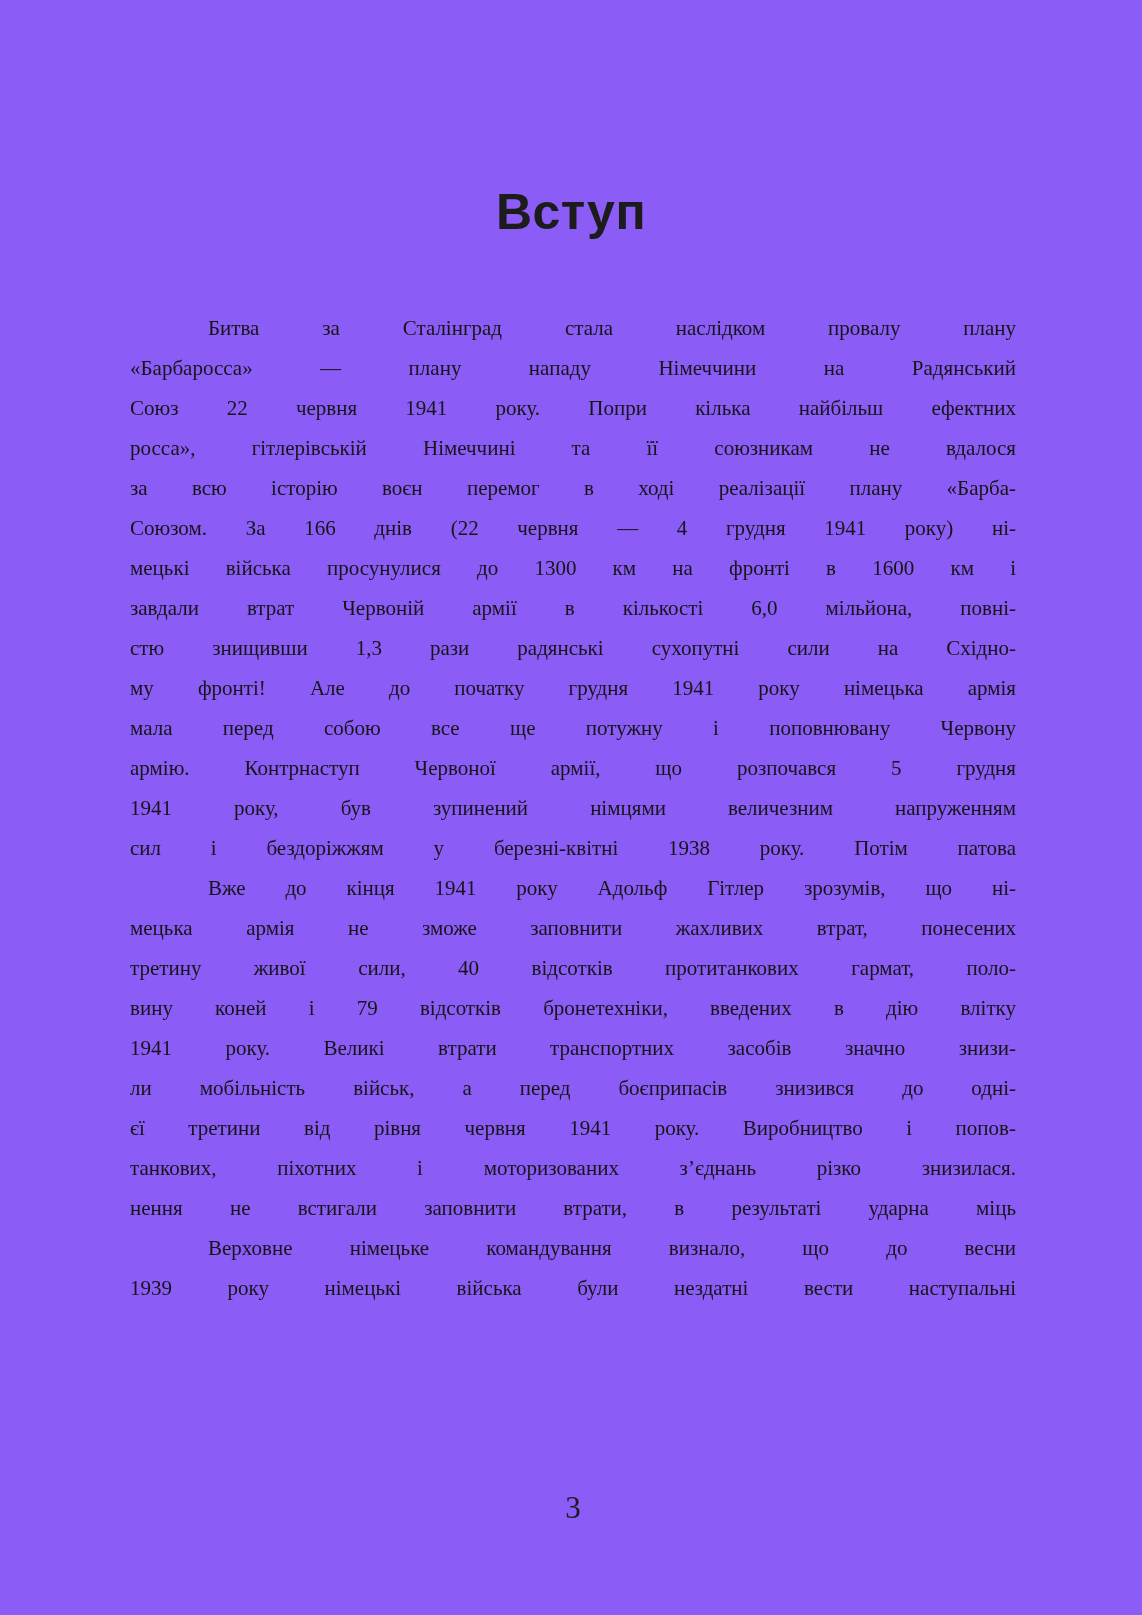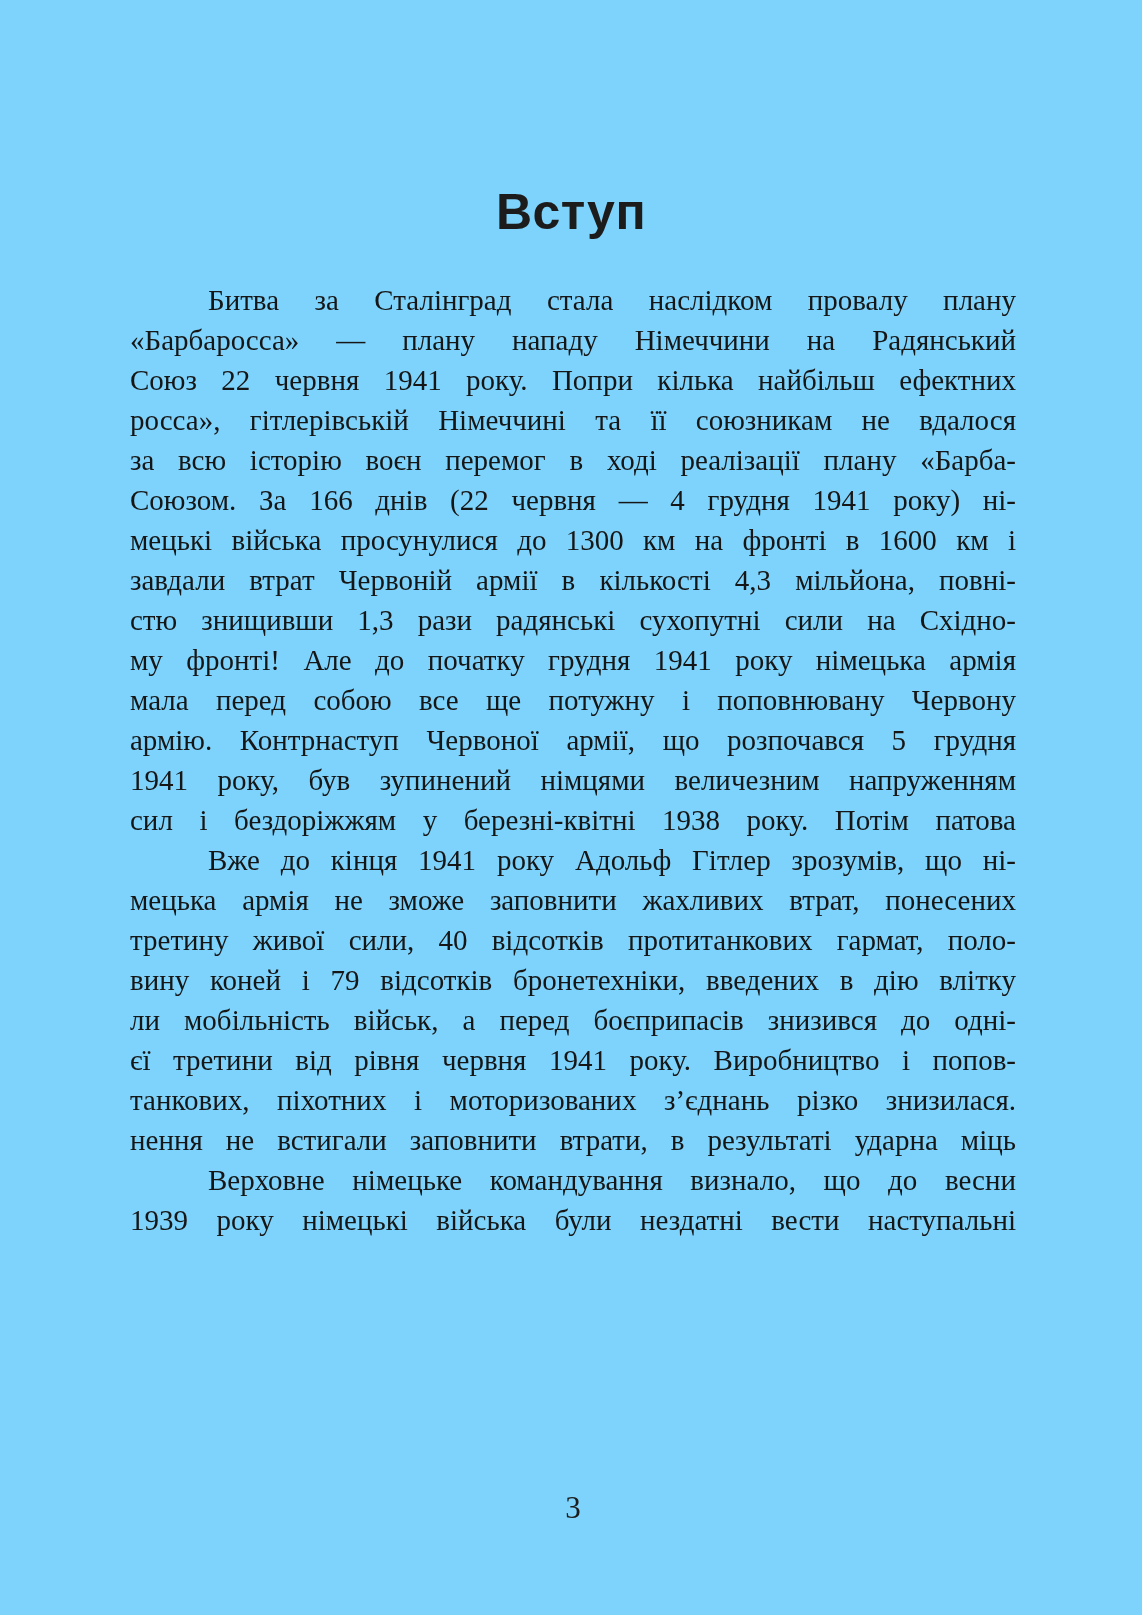--- a/index.html
+++ b/index.html
@@ -8,42 +8,42 @@
     height: 1615px;
     background: #ffffff;
     font-family: "Liberation Serif", serif;
     color: #161616;
     position: relative;
     overflow: hidden;
   }
   .page {
     position: absolute;
     inset: 0;
-    background: #7dd3fc;
+    background: #8b5cf6;
   }
   .chapter-title {
     position: absolute;
     top: 184px;
     left: 0;
     width: 1142px;
     margin: 0;
     text-align: center;
     font-family: "Liberation Sans", sans-serif;
     font-weight: bold;
     font-size: 50px;
     line-height: 56px;
     color: #1c1c1c;
     letter-spacing: 0.5px;
   }
   .text-body {
     position: absolute;
-    top: 280px;
+    top: 308px;
     left: 130px;
     width: 886px;
-    font-size: 29px;
+    font-size: 21px;
     color: #161616;
   }
   .text-body .line {
     height: 40px;
     line-height: 40px;
     text-align: justify;
     text-align-last: justify;
   }
   .text-body .line.first {
     padding-left: 78px;
@@ -66,31 +66,32 @@
   <h1 class="chapter-title">Вступ</h1>
 
   <div class="text-body">
       <div class="line first">Битва за Сталінград стала наслідком провалу плану</div>
       <div class="line">«Барбаросса» — плану нападу Німеччини на Радянський</div>
       <div class="line">Союз 22 червня 1941 року. Попри кілька найбільш ефектних</div>
       <div class="line">росса», гітлерівській Німеччині та її союзникам не вдалося</div>
       <div class="line">за всю історію воєн перемог в ході реалізації плану «Барба-</div>
       <div class="line">Союзом. За 166 днів (22 червня — 4 грудня 1941 року) ні-</div>
       <div class="line">мецькі війська просунулися до 1300 км на фронті в 1600 км і</div>
-      <div class="line">завдали втрат Червоній армії в кількості 4,3 мільйона, повні-</div>
+      <div class="line">завдали втрат Червоній армії в кількості 6,0 мільйона, повні-</div>
       <div class="line">стю знищивши 1,3 рази радянські сухопутні сили на Східно-</div>
       <div class="line">му фронті! Але до початку грудня 1941 року німецька армія</div>
       <div class="line">мала перед собою все ще потужну і поповнювану Червону</div>
       <div class="line">армію. Контрнаступ Червоної армії, що розпочався 5 грудня</div>
       <div class="line">1941 року, був зупинений німцями величезним напруженням</div>
       <div class="line">сил і бездоріжжям у березні-квітні 1938 року. Потім патова</div>
       <div class="line first">Вже до кінця 1941 року Адольф Гітлер зрозумів, що ні-</div>
       <div class="line">мецька армія не зможе заповнити жахливих втрат, понесених</div>
       <div class="line">третину живої сили, 40 відсотків протитанкових гармат, поло-</div>
       <div class="line">вину коней і 79 відсотків бронетехніки, введених в дію влітку</div>
+      <div class="line">1941 року. Великі втрати транспортних засобів значно знизи-</div>
       <div class="line">ли мобільність військ, а перед боєприпасів знизився до одні-</div>
       <div class="line">єї третини від рівня червня 1941 року. Виробництво і попов-</div>
       <div class="line">танкових, піхотних і моторизованих з’єднань різко знизилася.</div>
       <div class="line">нення не встигали заповнити втрати, в результаті ударна міць</div>
       <div class="line first">Верховне німецьке командування визнало, що до весни</div>
       <div class="line">1939 року німецькі війська були нездатні вести наступальні</div>
     </div>
 
   <div class="page-number">3</div>
 </div>

